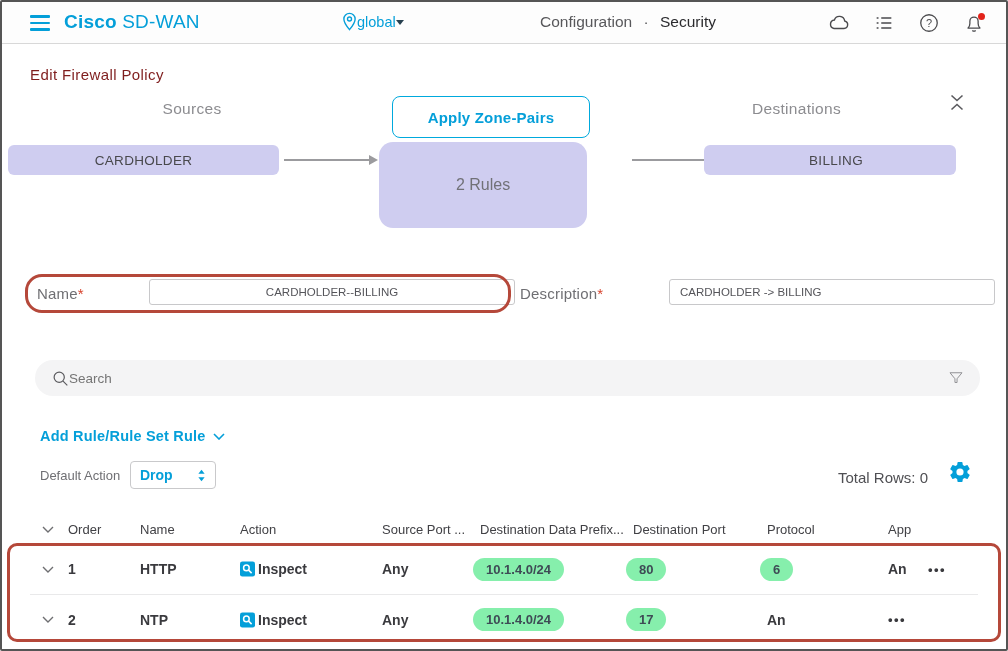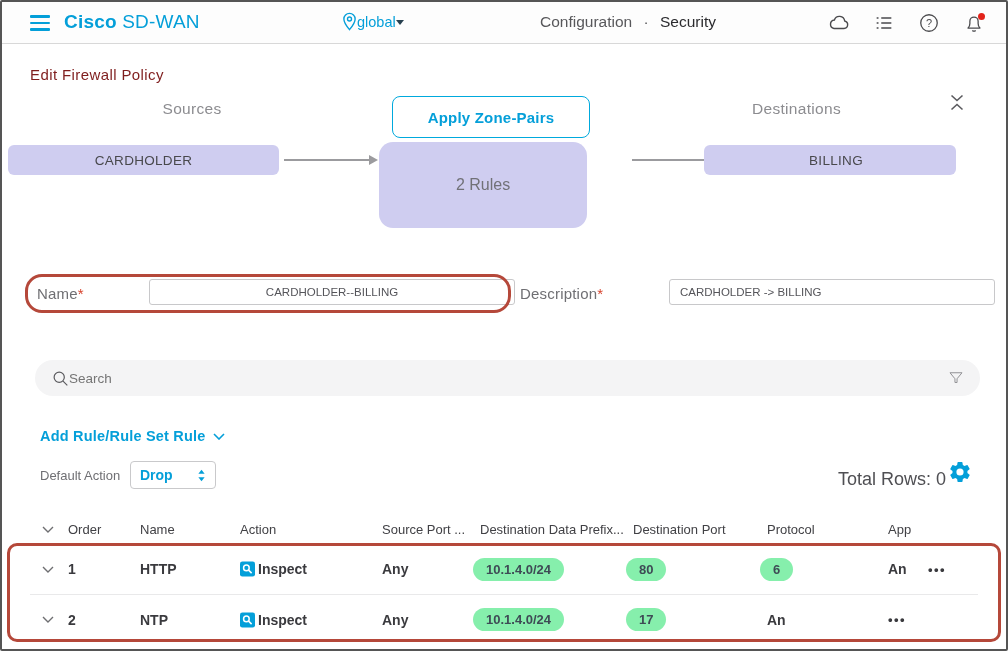--- a/index.html
+++ b/index.html
@@ -71,21 +71,21 @@
                      font-size:13.5px; color:#55555a; font-family:inherit; }
   .searchbar .funnel { margin-right:15px; display:flex; cursor:pointer; }
 
   .add-rule { position:absolute; left:38px; top:384px; display:flex; align-items:center; gap:7px;
               font-size:14.5px; font-weight:bold; color:#049fd9; cursor:pointer; letter-spacing:.2px; }
   .da-label { position:absolute; left:38px; top:424px; font-size:13px; color:#6f6f73; }
   .da-select { position:absolute; left:128px; top:417px; width:86px; height:28px; border:1px solid #c9c9cb;
                border-radius:4px; display:flex; align-items:center; justify-content:space-between;
                padding:8px 9px; cursor:pointer; background:#fff; }
   .da-select .val { font-size:14px; font-weight:bold; color:#049fd9; }
-  .total-rows { position:absolute; left:836px; top:425px; font-size:18px; color:#4f4f53;text-align:right; }
+  .total-rows { position:absolute; left:836px; top:425px; font-size:15px; color:#4f4f53;text-align:right; }
   .gear { position:absolute; left:946px; top:416px; width:24px; height:24px; cursor:pointer; }
 
   
   .tbl { position:absolute; left:28px; top:470px; width:948px; }
   .trow { display:grid; grid-template-columns:38px 72px 100px 142px 98px 153px 134px 121px 40px 50px;
           align-items:center; }
   .thead { height:30px; font-size:13px; color:#414145; }
   .tbody-row { height:50px; font-size:14px; font-weight:bold; color:#3a3a3e; }
   .tbody-row + .tbody-row { border-top:1px solid #e9e9ea; }
   .chev-cell { display:flex; padding-left:12px; cursor:pointer; }

